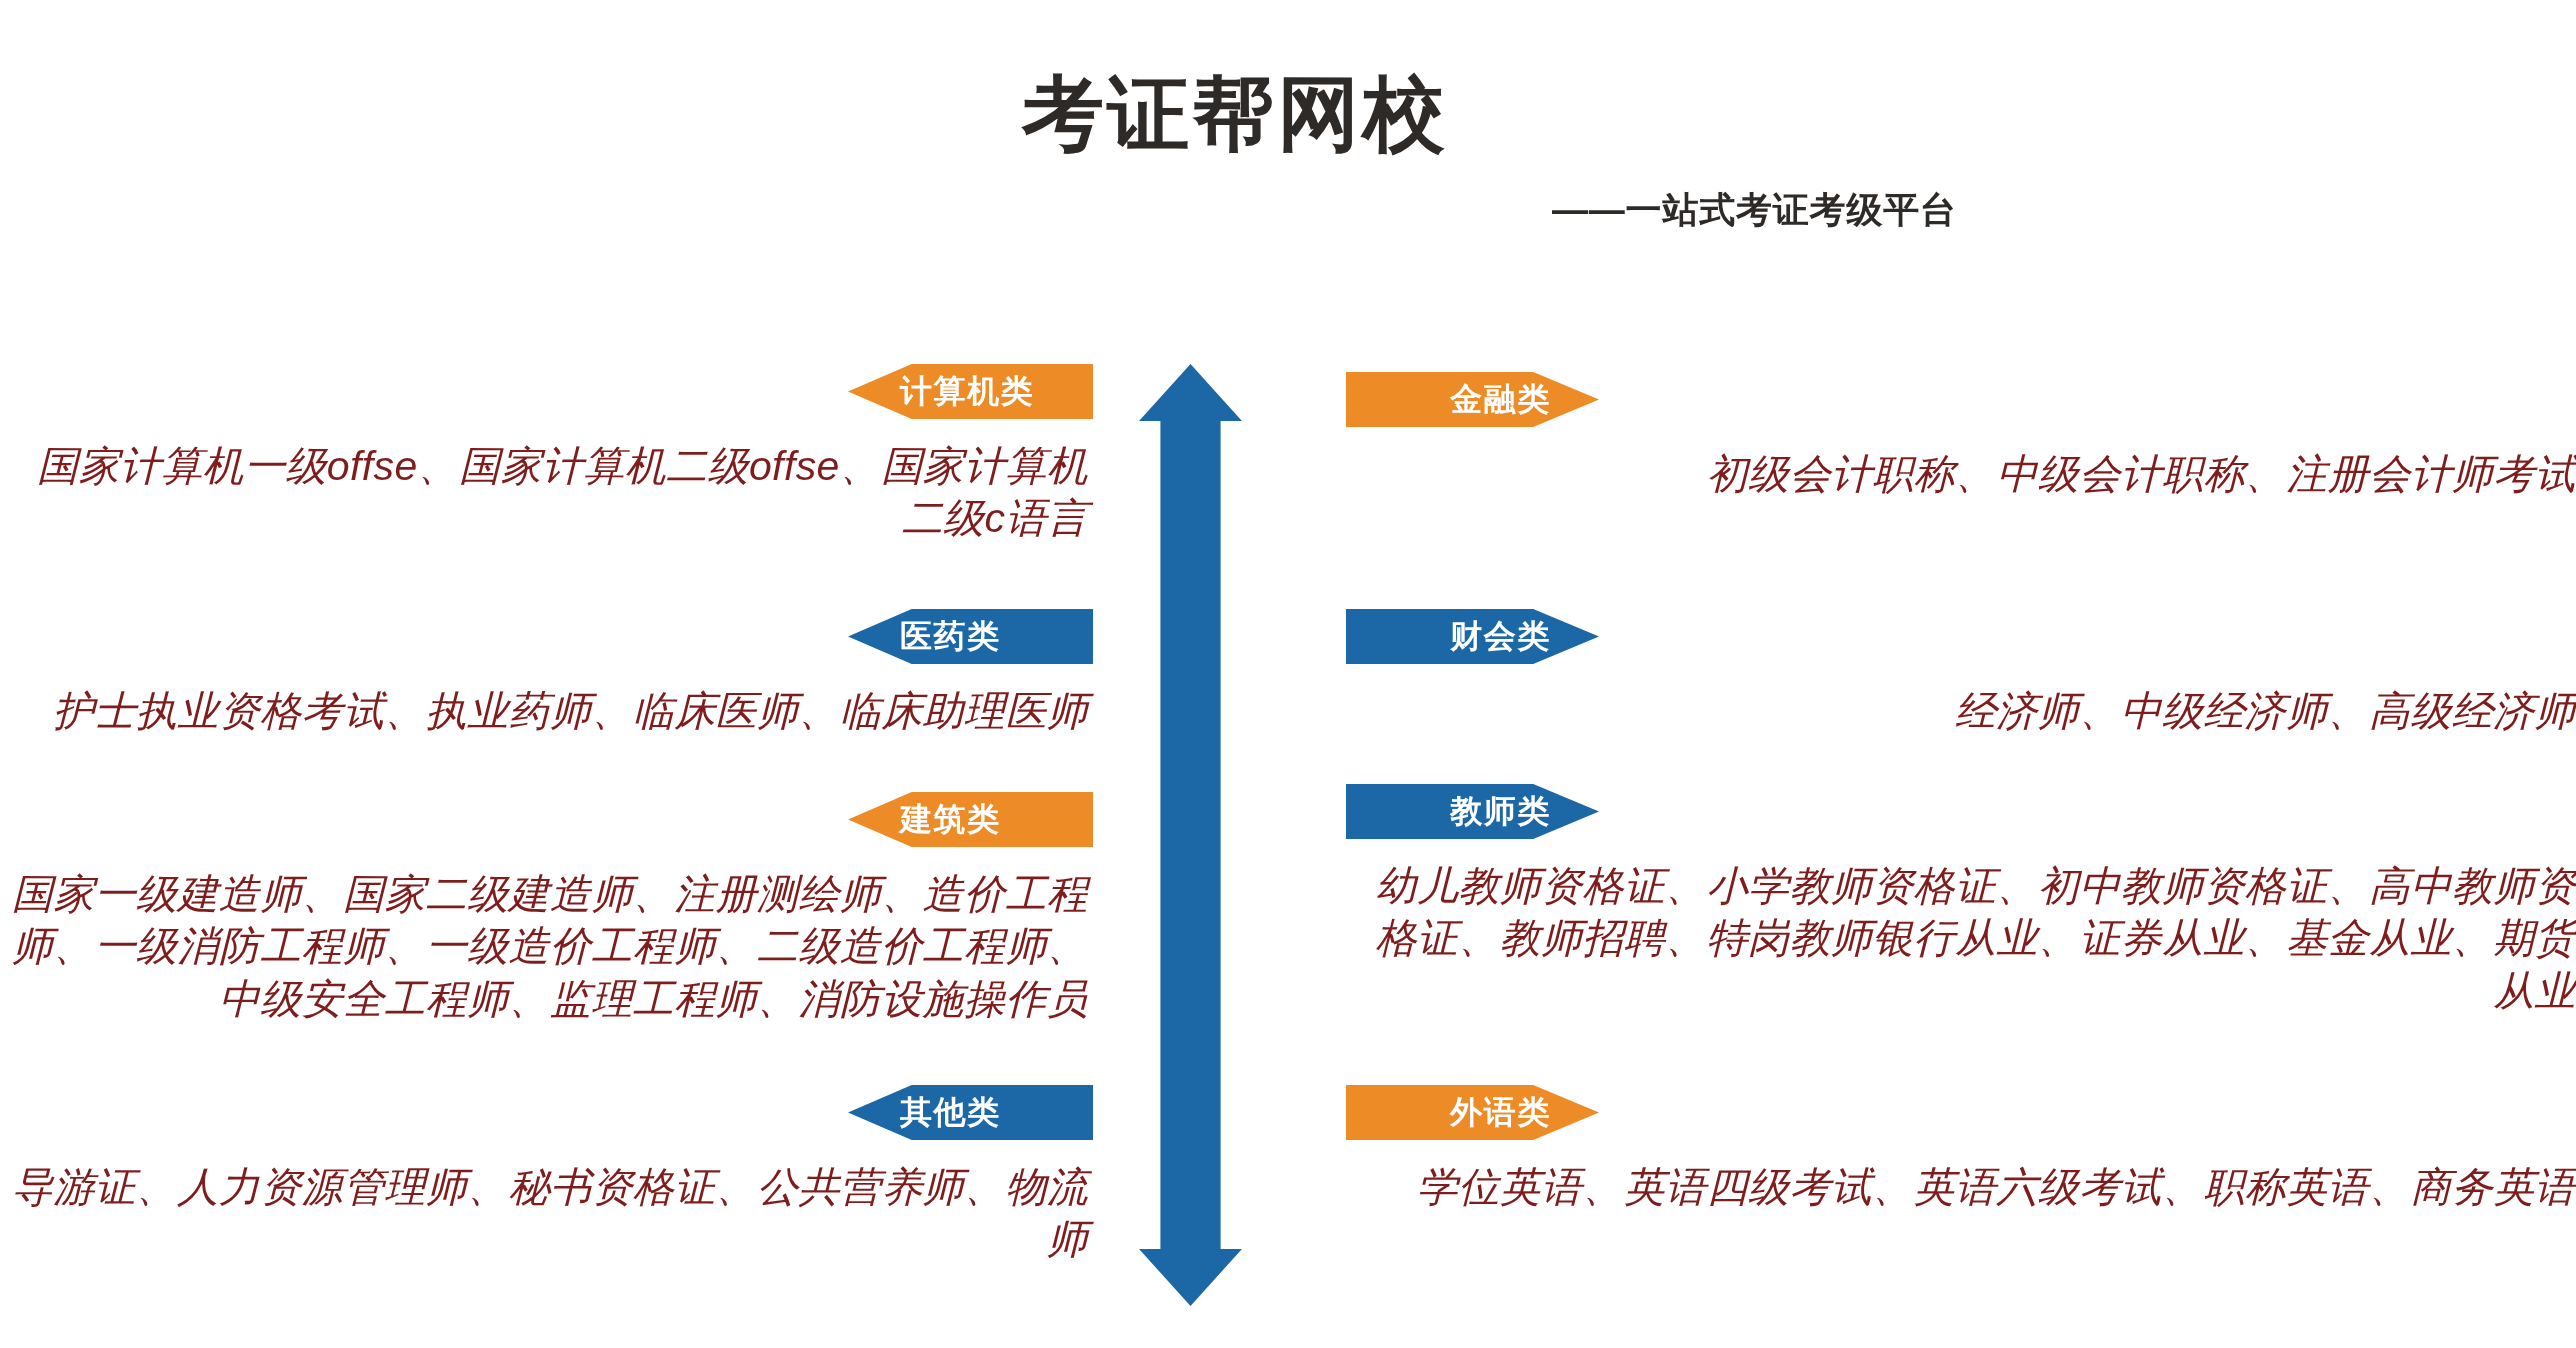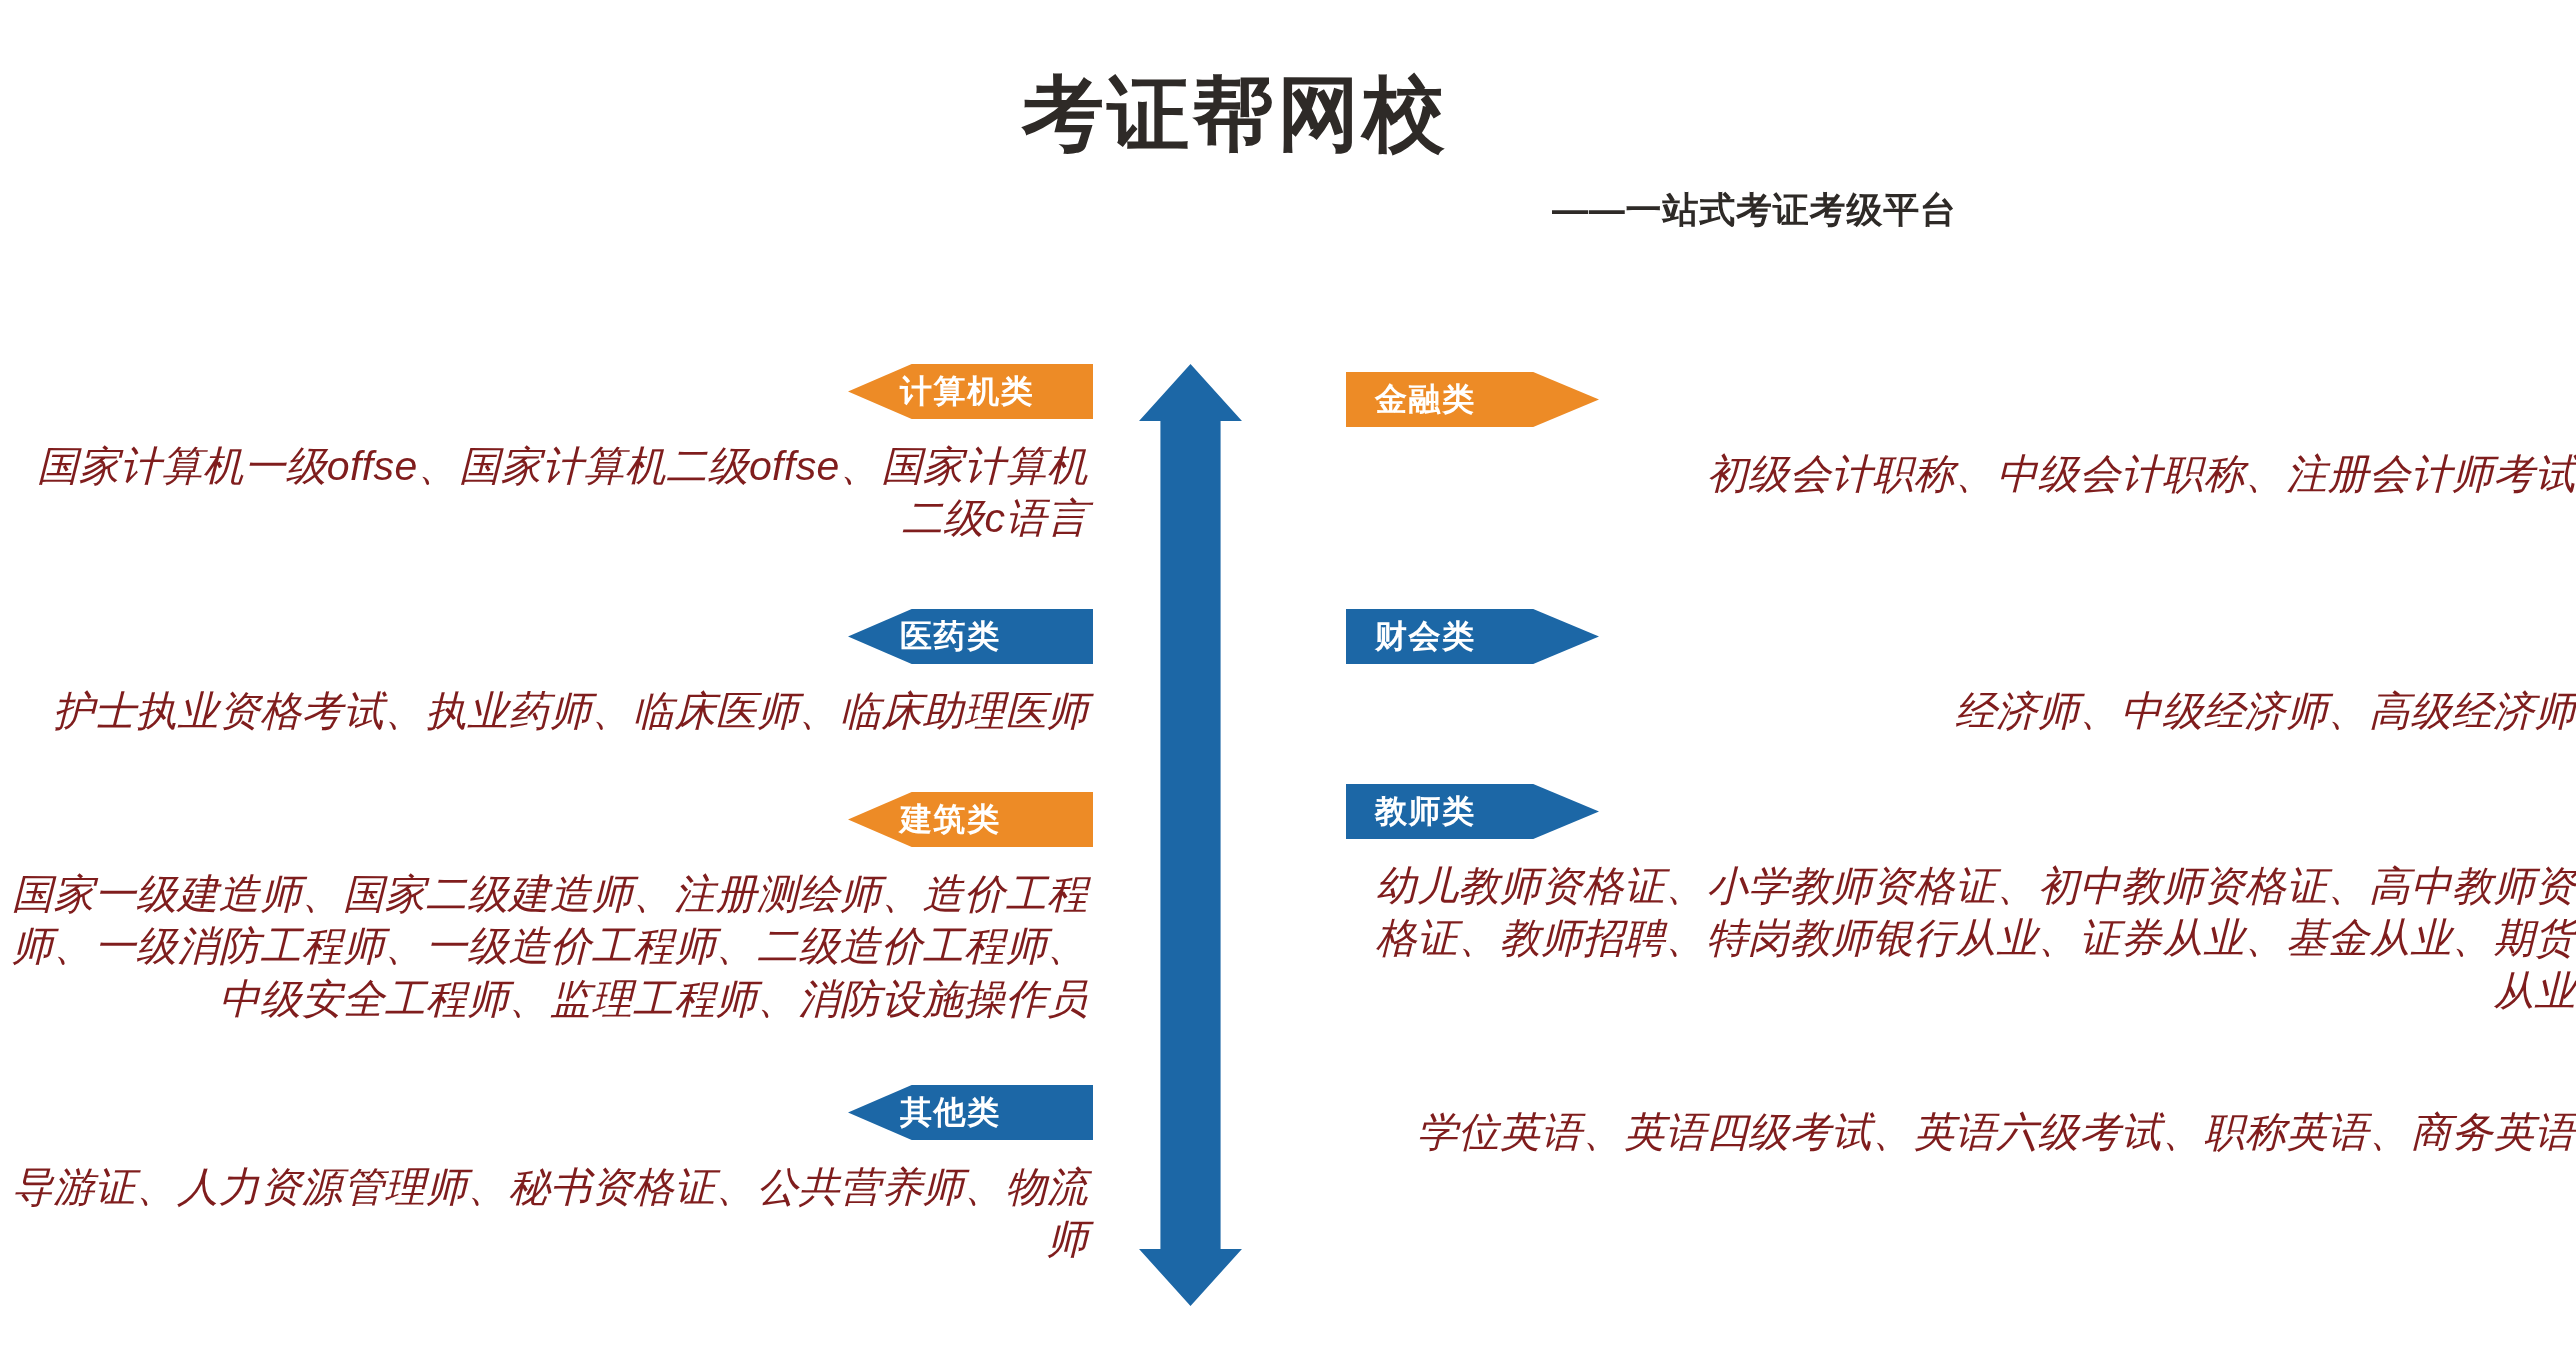--- a/index.html
+++ b/index.html
@@ -76,21 +76,21 @@
     padding-left: 52px;
     padding-right: 4px;
     justify-content: flex-start;
     clip-path: polygon(26% 0, 100% 0, 100% 100%, 26% 100%, 0 50%);
   }
   .tag-right {
     width: 253px;
     margin-right: auto;
     padding-left: 29px;
     padding-right: 48px;
-    justify-content: flex-start;
+    justify-content: flex-end;
     clip-path: polygon(0 0, 74% 0, 100% 50%, 74% 100%, 0 100%);
   }
   .tag-orange { background: #ED8B26; }
   .tag-blue   { background: #1C67A6; }
 
   
   .desc {
     font-size: 41px;
     line-height: 1.28;
     color: #7f1d1d;
@@ -175,20 +175,23 @@
 
     <div class="group" style="top:420px;">
       <div class="tag tag-right tag-blue">
         <span>教师类</span>
       </div>
       <div class="spacer-sm"></div>
       <div class="desc desc-right">幼儿教师资格证、小学教师资格证、初中教师资格证、高中教师资格证、教师招聘、特岗教师银行从业、证券从业、基金从业、期货从业</div>
     </div>
 
     <div class="group" style="top:721px;">
+      <div class="tag tag-right tag-orange">
+        <span>外语类</span>
+      </div>
       <div class="spacer-sm"></div>
       <div class="desc desc-right">学位英语、英语四级考试、英语六级考试、职称英语、商务英语</div>
     </div>
 
   </div>
 
 </div>
 
 
 </body></html>

